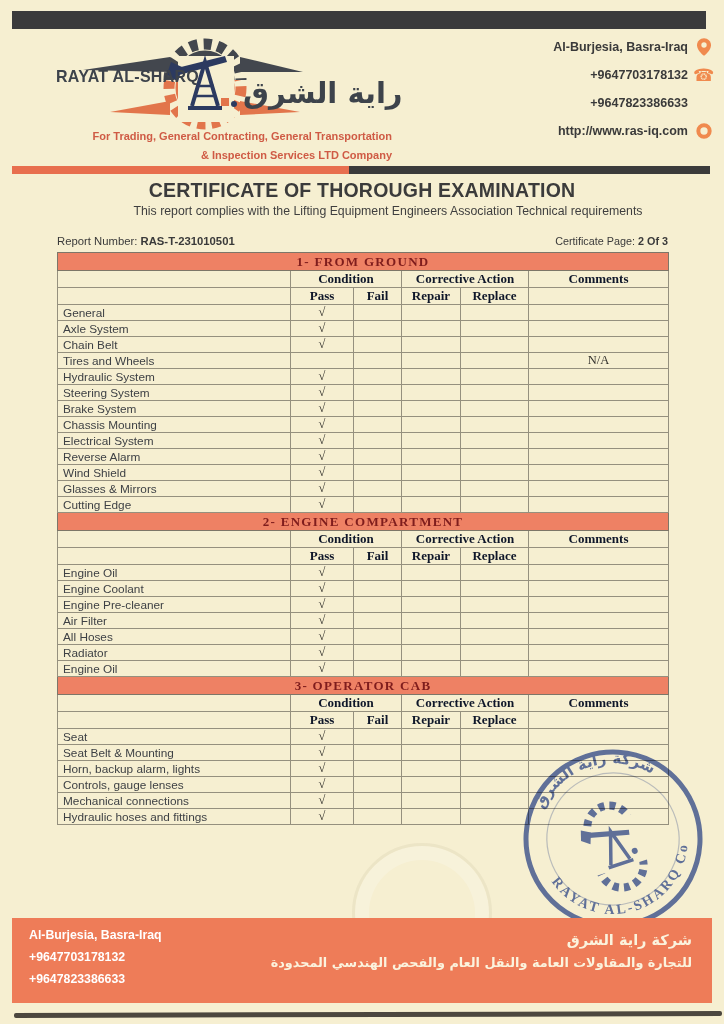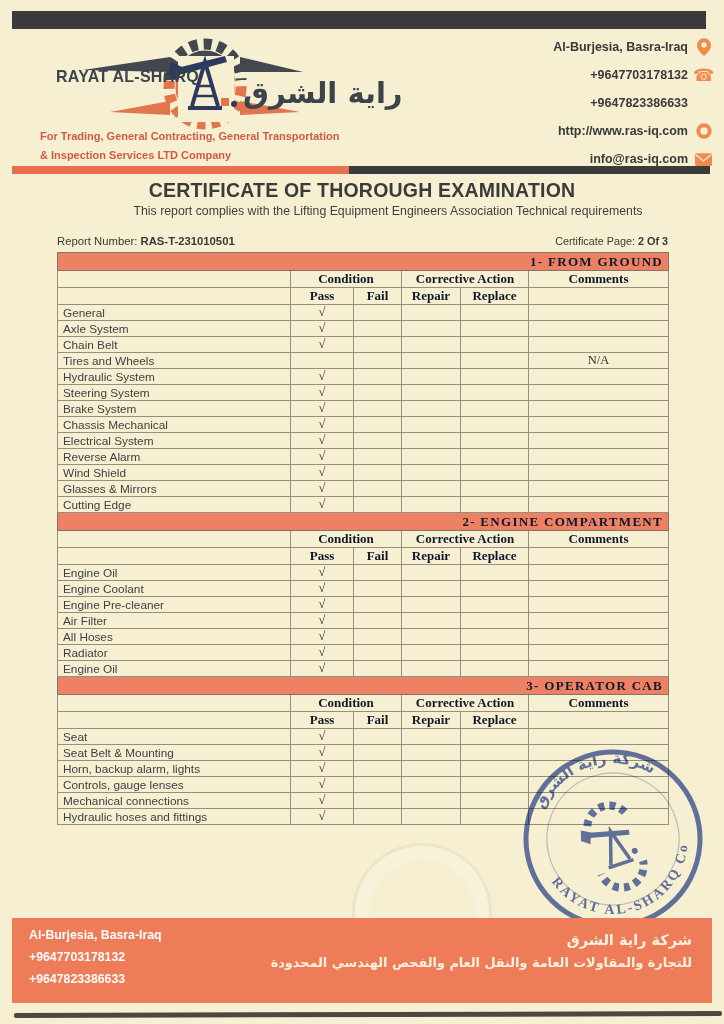--- a/index.html
+++ b/index.html
@@ -9,21 +9,21 @@
   .top-bar{position:absolute;left:12px;top:11px;width:694px;height:18px;background:#3b3b3b;}
   .divider{position:absolute;left:12px;top:166px;width:698px;height:8px;display:flex;}
   .divider .d-orange{width:337px;height:100%;background:#e86f4e;}
   .divider .d-dark{flex:1;height:100%;background:#3b3b3b;}
   
   .logo-svg{position:absolute;left:78px;top:30px;}
   .company-name{position:absolute;left:56px;top:67px;font-size:17px;font-weight:bold;
     color:#3d434b;letter-spacing:.3px;transform:scaleX(.94);transform-origin:left;white-space:nowrap;}
   .company-name-ar{position:absolute;left:243px;top:76px;font-size:29px;font-weight:bold;
     color:#3d434b;font-family:"DejaVu Sans",sans-serif;white-space:nowrap;}
-  .tagline{position:absolute;left:40px;top:127px;width:352px;text-align:left;
+  .tagline{position:absolute;left:40px;top:127px;width:352px;text-align:right;
     color:#cf5b45;font-size:11px;font-weight:bold;line-height:1.7;}
   
   .contact{position:absolute;right:12px;top:33px;width:310px;display:flex;flex-direction:column;}
   .c-row{display:flex;justify-content:flex-end;align-items:center;height:28px;gap:7px;}
   .c-row .c-text{font-size:12.5px;font-weight:bold;color:#3a3a3a;white-space:nowrap;}
   .c-ico{width:17px;display:flex;justify-content:center;align-items:center;}
   .phone-glyph{color:#f08a4e;font-size:17px;line-height:1;font-family:"DejaVu Sans",sans-serif;}
   
   .doc-title{position:absolute;left:0;top:179px;width:100%;text-align:center;
     font-size:19.5px;font-weight:bold;color:#3b3b3b;letter-spacing:.2px;}
@@ -32,22 +32,22 @@
   
   .report-row{position:absolute;left:57px;top:235px;width:611px;display:flex;
     justify-content:space-between;align-items:flex-end;font-size:11.3px;color:#3a3a3a;}
   .report-row b{font-weight:bold;}
   .cert-page{font-size:10.8px;}
   
   .exam-table{position:absolute;left:57px;top:252px;width:611px;border-collapse:collapse;
     table-layout:fixed;}
   .exam-table td{border:1px solid #95907e;padding:0 5px;overflow:hidden;white-space:nowrap;}
   tr.band td{height:17px;background:#ee8164;border-color:#7d7668;
-    font-family:"Liberation Serif",serif;font-weight:bold;font-size:13px;color:#0f172a;
-    letter-spacing:1.3px;text-align:right;}
+    font-family:"Liberation Serif",serif;font-weight:bold;font-size:13px;color:#7f1d1d;
+    letter-spacing:1.3px;text-align:center;}
   tr.ghead td, tr.shead td{height:16px;font-family:"Liberation Serif",serif;
     font-weight:bold;font-size:13px;color:#0f172a;text-align:center;}
   tr.data td{height:15px;font-size:11.8px;color:#3e4145;}
   tr.data td.ctr{text-align:center;font-family:"Liberation Serif",serif;font-size:12.5px;color:#33312c;}
   
   .stamp{position:absolute;left:518px;top:744px;opacity:.88;mix-blend-mode:multiply;z-index:5;}
   
   .watermark{position:absolute;left:352px;top:843px;width:134px;height:134px;border-radius:50%;
     border:3px solid rgba(120,100,60,.07);box-shadow:inset 0 0 0 14px rgba(255,255,255,.20);}
   
@@ -129,29 +129,20 @@
       <span class="c-ico"></span>
     </div>
     <div class="c-row">
       <span class="c-text">http://www.ras-iq.com</span>
       <span class="c-ico">
         <svg width="16" height="16" viewBox="0 0 24 24">
           <circle cx="12" cy="12" r="8.5" fill="none" stroke="#f08a4e" stroke-width="6"></circle>
         </svg>
       </span>
     </div>
-    <div class="c-row">
-      <span class="c-text">info@ras-iq.com</span>
-      <span class="c-ico">
-        <svg width="17" height="13" viewBox="0 0 24 18">
-          <rect x="0" y="0" width="24" height="18" rx="2" fill="#f08a4e"></rect>
-          <path d="M1 2 L12 11 L23 2" fill="none" stroke="#f6efd1" stroke-width="1.8"></path>
-        </svg>
-      </span>
-    </div>
   </div>
 
   <div class="divider">
     <span class="d-orange"></span>
     <span class="d-dark"></span>
   </div>
 
   <div class="doc-title">CERTIFICATE OF THOROUGH EXAMINATION</div>
   <div class="doc-subtitle">This report complies with the Lifting Equipment Engineers Association Technical requirements</div>
 
@@ -243,21 +234,21 @@
         </tr>
         <tr class="data">
           <td>Brake System</td>
           <td class="ctr">√</td>
           <td class="ctr"></td>
           <td class="ctr"></td>
           <td class="ctr"></td>
           <td class="ctr"></td>
         </tr>
         <tr class="data">
-          <td>Chassis Mechanical</td>
+          <td>Chassis Mounting</td>
           <td class="ctr">√</td>
           <td class="ctr"></td>
           <td class="ctr"></td>
           <td class="ctr"></td>
           <td class="ctr"></td>
         </tr>
         <tr class="data">
           <td>Electrical System</td>
           <td class="ctr">√</td>
           <td class="ctr"></td>

